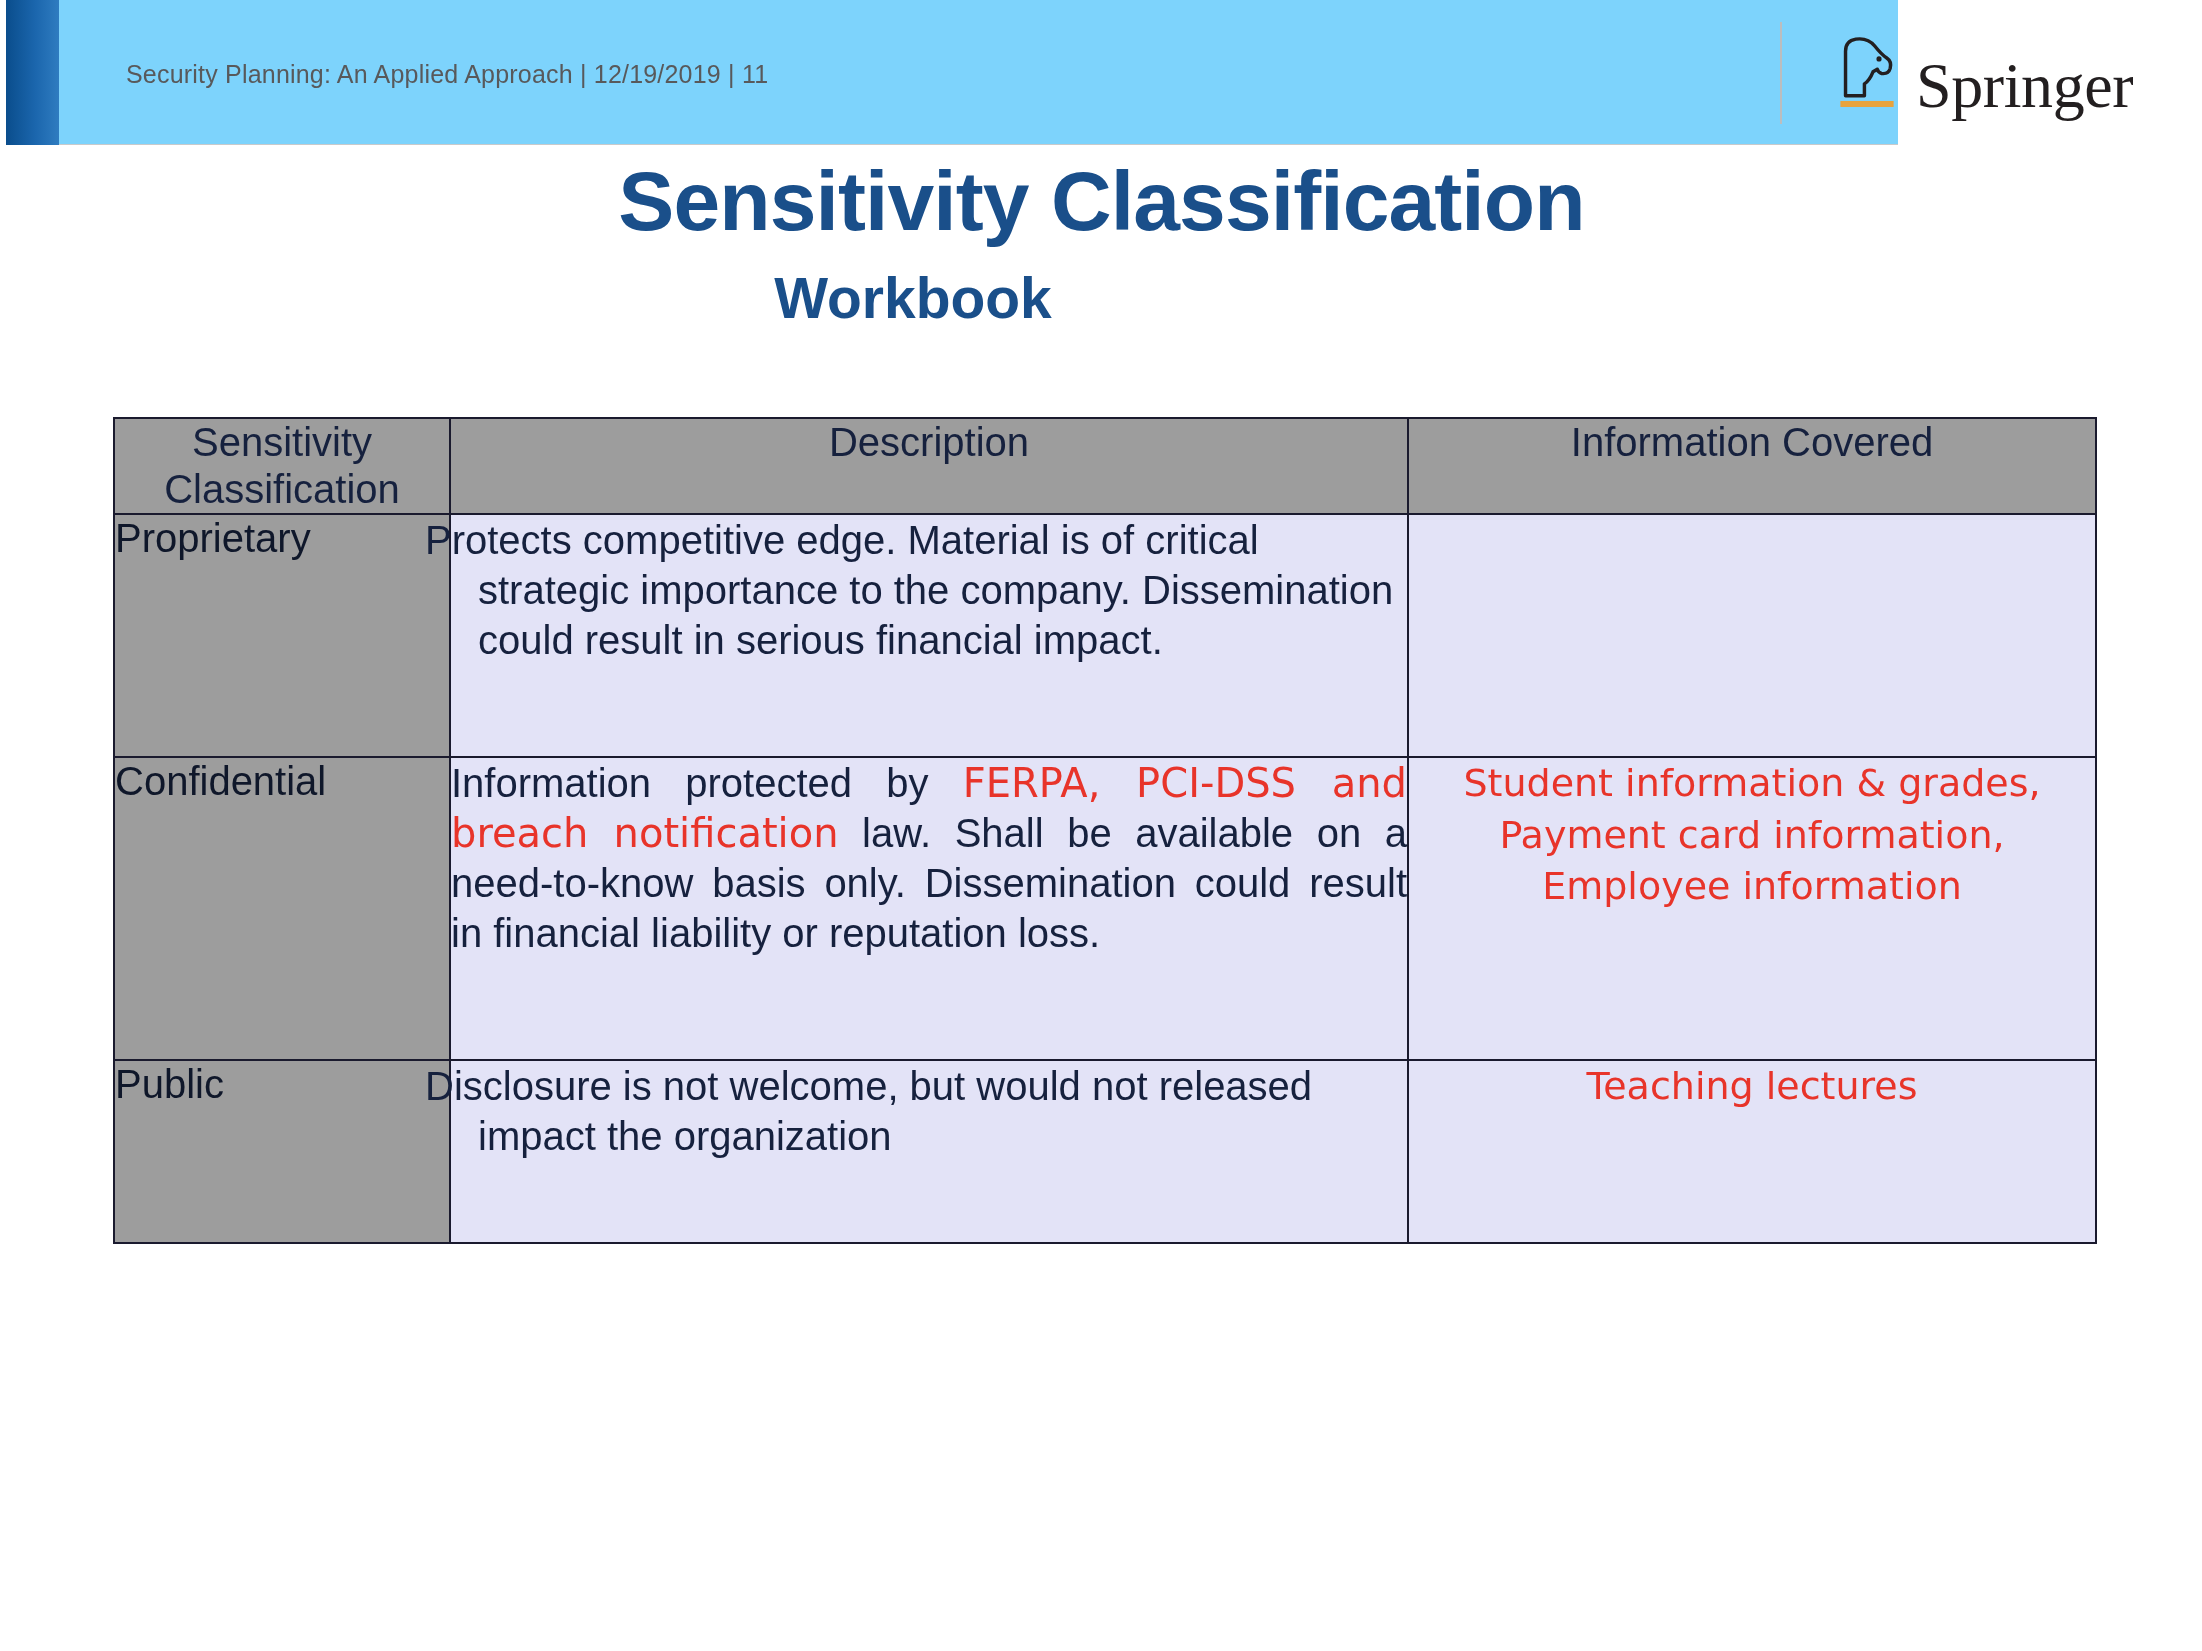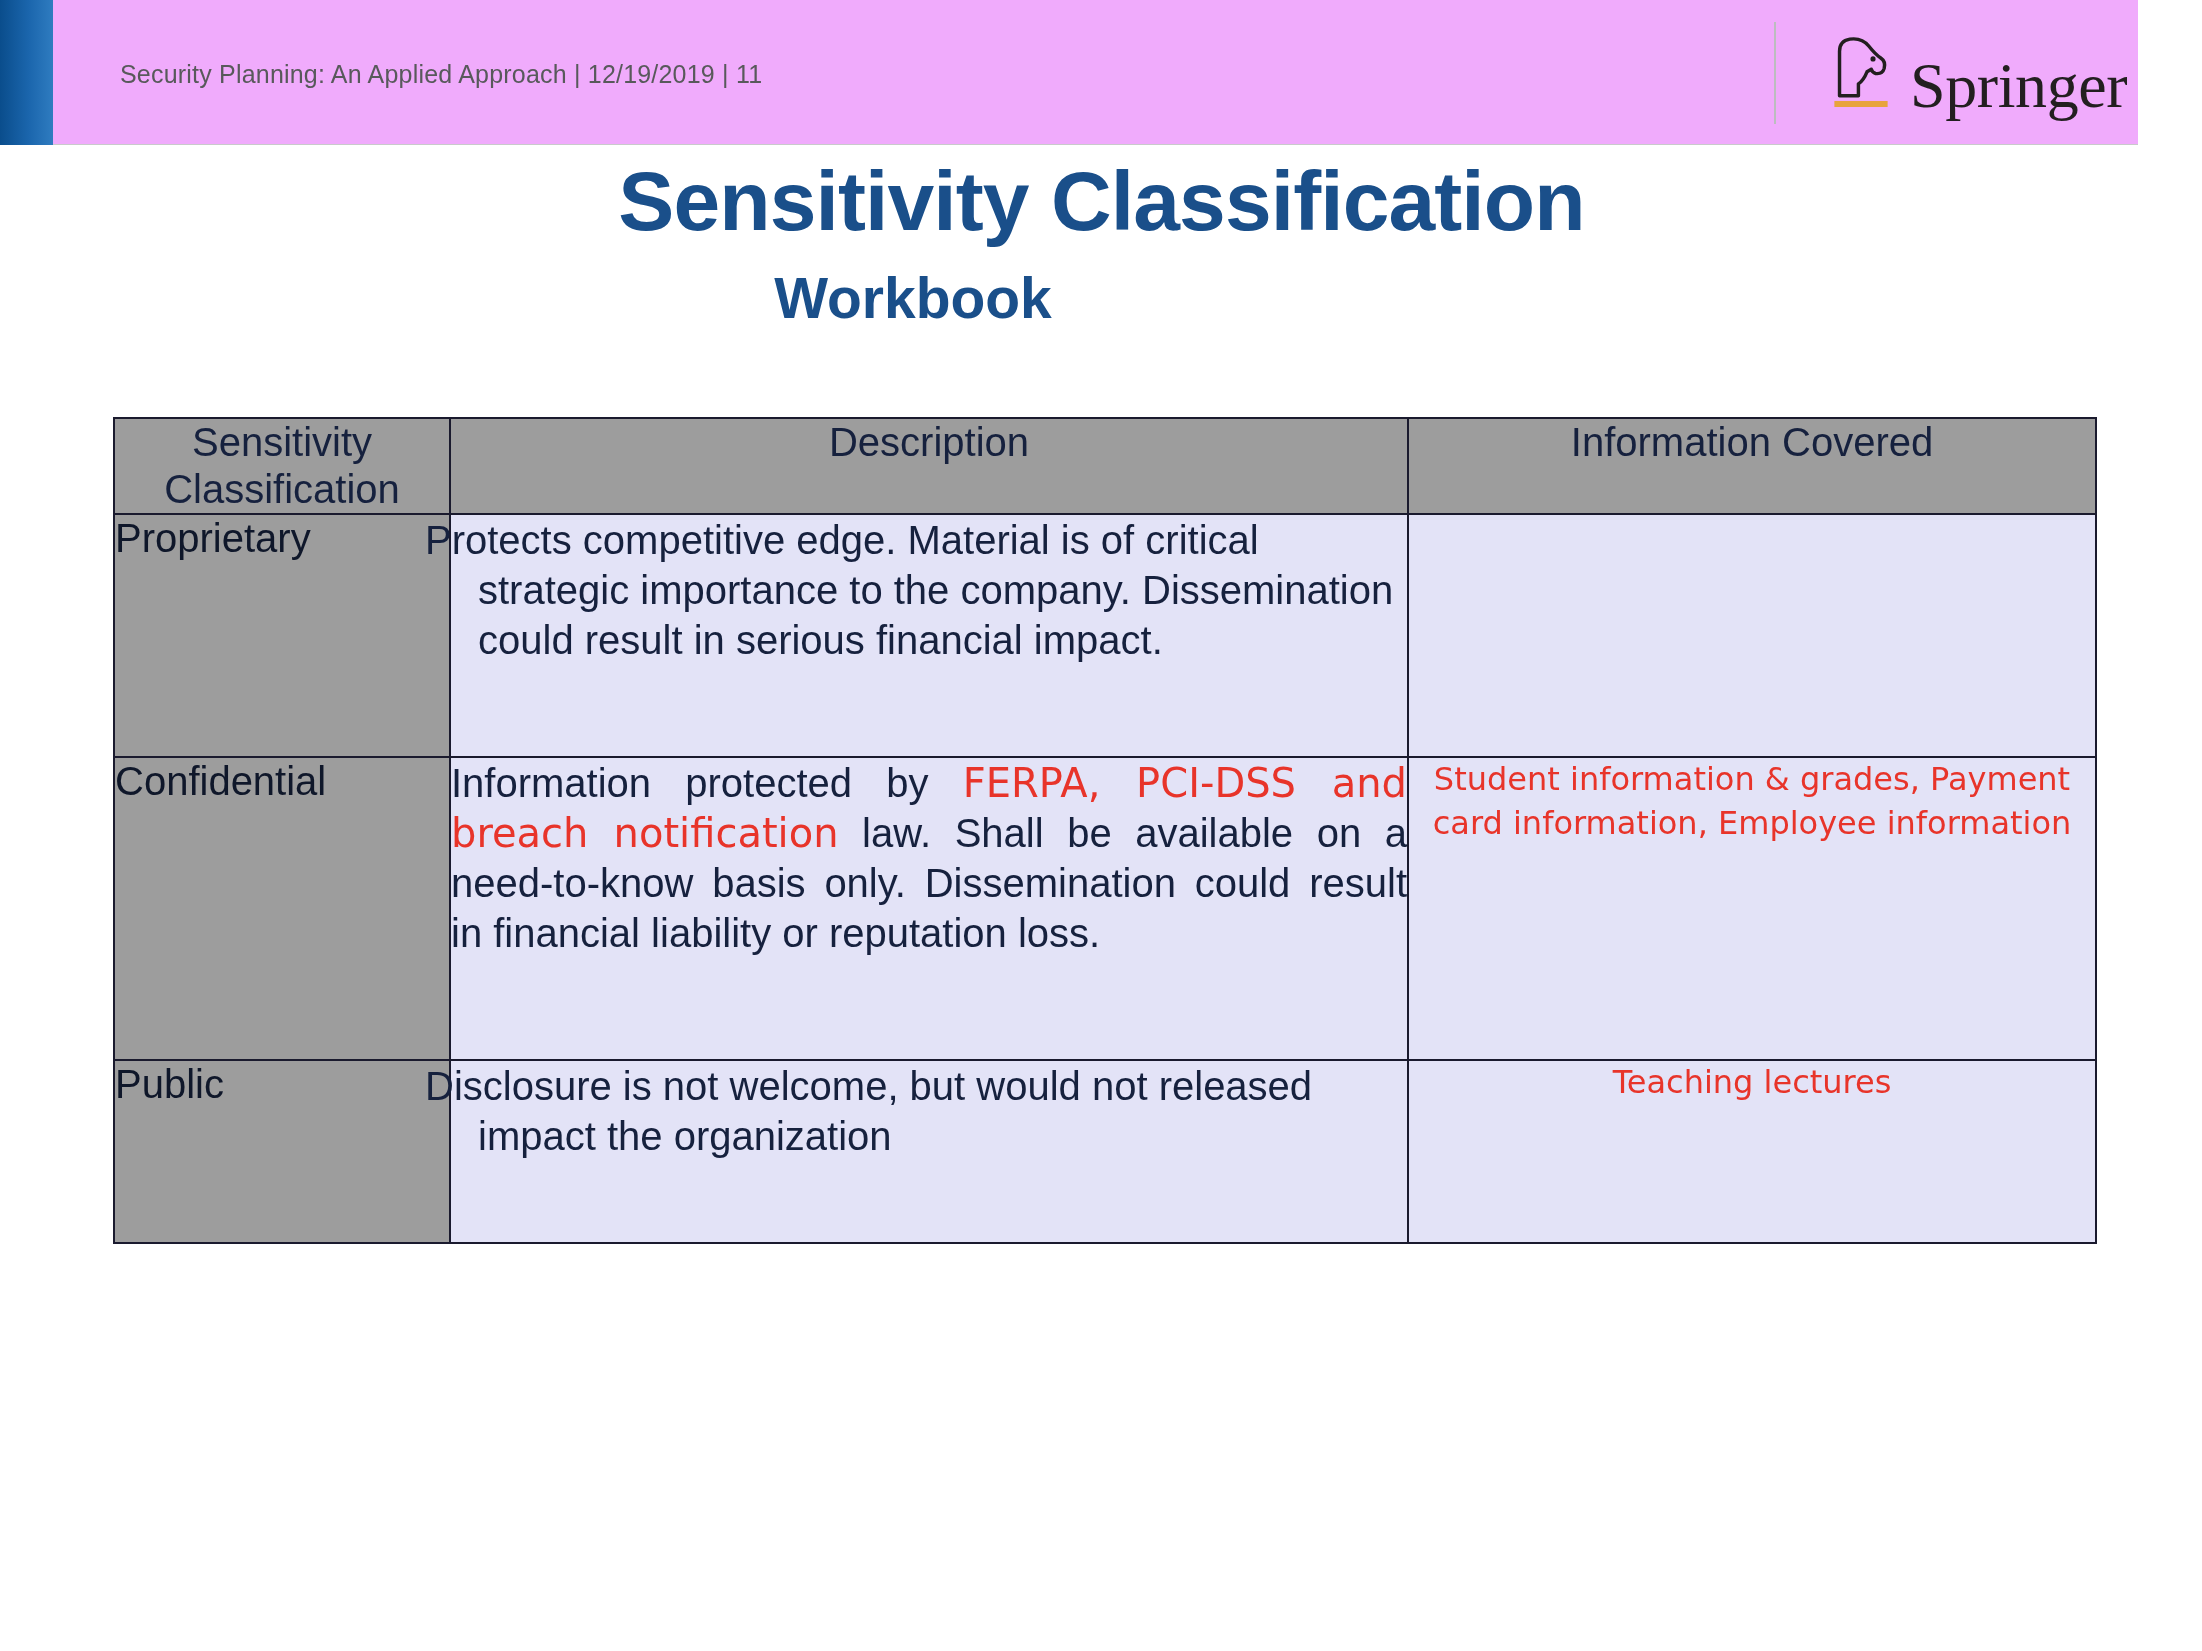--- a/index.html
+++ b/index.html
@@ -12,24 +12,24 @@
     height: 1652px;
     font-family: "Liberation Sans", sans-serif;
     position: relative;
     overflow: hidden;
   }
 
   
   .header {
     position: absolute;
     top: 0;
-    left: 0;
-    width: 2138px;
+    left: 6px;
+    width: 1892px;
     height: 145px;
-    background: #f0abfc;
+    background: #7dd3fc;
     border-bottom: 1.7px solid #c9cacb;
     box-sizing: border-box;
   }
   .header-accent {
     position: absolute;
     top: 0;
     left: 0;
     width: 53px;
     height: 145px;
     background: linear-gradient(to right, #0a4d8c 0%, #1b66ad 55%, #2f7cc0 100%);
@@ -161,21 +161,21 @@
     text-align: justify;
     text-justify: inter-word;
   }
   .hand-red-inline {
     font-family: "DejaVu Sans", sans-serif;
     color: #e8342a;
   }
   .info-hand {
     font-family: "DejaVu Sans", sans-serif;
     color: #e8342a;
-    font-size: 32px;
+    font-size: 38px;
     line-height: 1.35;
   }
   .row-prop td { height: 241px; }
   .row-conf td { height: 301px; }
   .row-priv td { height: 245px; }
   .row-pub  td { height: 181px; margin-left: 12px; }
 </style>
 </head>
 <body>
 

